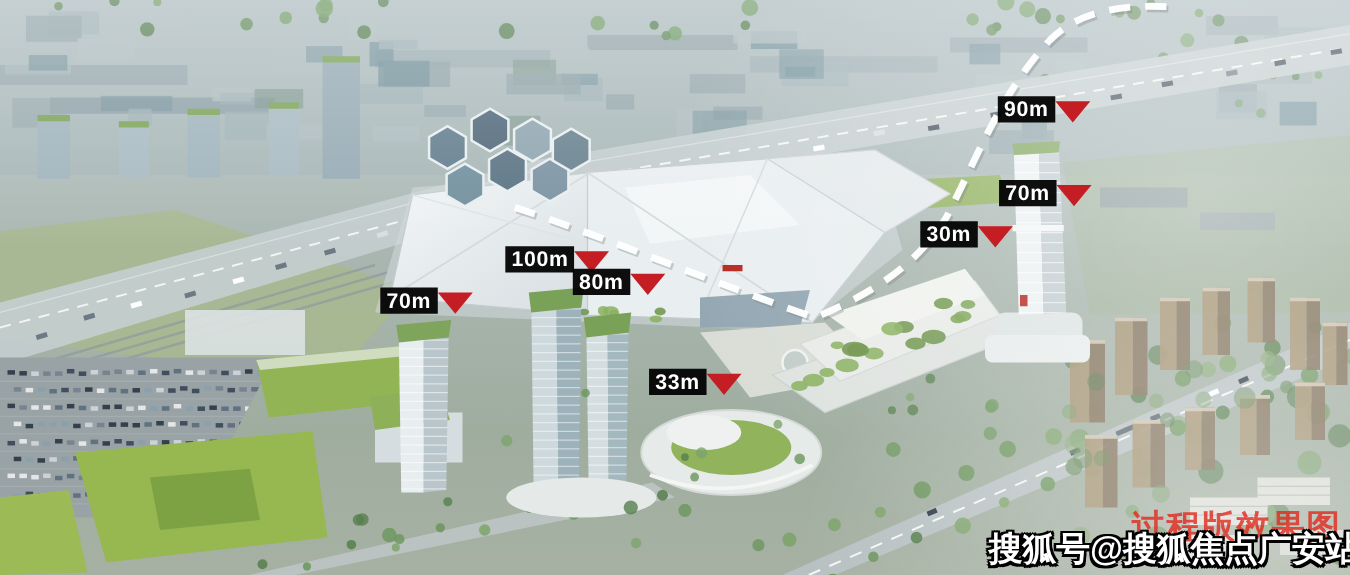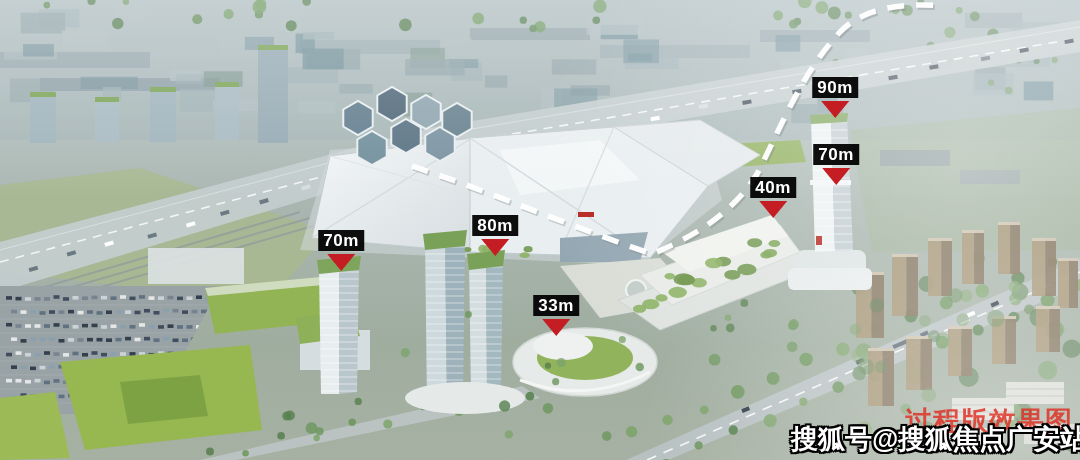--- a/index.html
+++ b/index.html
@@ -1,21 +1,21 @@
 <!DOCTYPE html>
 <html><head>
 <meta charset="utf-8">
 <style>
   html,body{margin:0;padding:0;background:#ffffff;}
   .stage{position:relative;width:1080px;height:460px;overflow:hidden;
          font-family:"Liberation Sans","DejaVu Sans",sans-serif;background:#aebcbf;}
   .stage svg{position:absolute;left:0;top:0;display:block;}
 
   
-  .marker{position:absolute;transform:translateX(-50%);display:flex;flex-direction:column;
+  .marker{position:absolute;transform:translateX(-50%);display:flex;flex-direction:row;
           align-items:center;z-index:30;pointer-events:none;}
   .marker .box{background:rgba(0,0,0,0.94);color:#fff;font-weight:bold;font-size:17px;
                line-height:21px;padding:0 5px;letter-spacing:0.5px;white-space:nowrap;}
   .marker .tri{width:0;height:0;border-left:14px solid transparent;border-right:14px solid transparent;
                border-top:17px solid #c41d23;margin-top:3px;}
 
   
   .watermark{position:absolute;left:905px;top:403px;z-index:40;font-size:27px;font-weight:bold;
              letter-spacing:1px;color:#e02a1e;opacity:0.8;white-space:nowrap;}
 
@@ -818,21 +818,25 @@
 
   <div class="marker" style="left:835px;top:77px">
     <div class="box">90m</div>
     <div class="tri"></div>
   </div>
   <div class="marker" style="left:836px;top:144px">
     <div class="box">70m</div>
     <div class="tri"></div>
   </div>
   <div class="marker" style="left:773px;top:177px">
-    <div class="box">40m</div>
+    <div class="box">30m</div>
+    <div class="tri"></div>
+  </div>
+  <div class="marker" style="left:446px;top:197px">
+    <div class="box">100m</div>
     <div class="tri"></div>
   </div>
   <div class="marker" style="left:495px;top:215px">
     <div class="box">80m</div>
     <div class="tri"></div>
   </div>
   <div class="marker" style="left:341px;top:230px">
     <div class="box">70m</div>
     <div class="tri"></div>
   </div>

